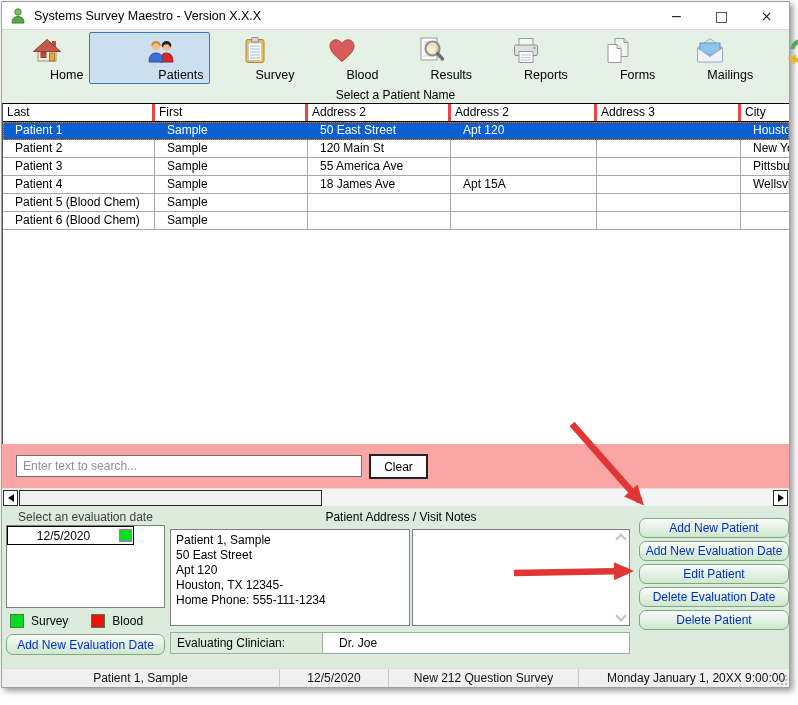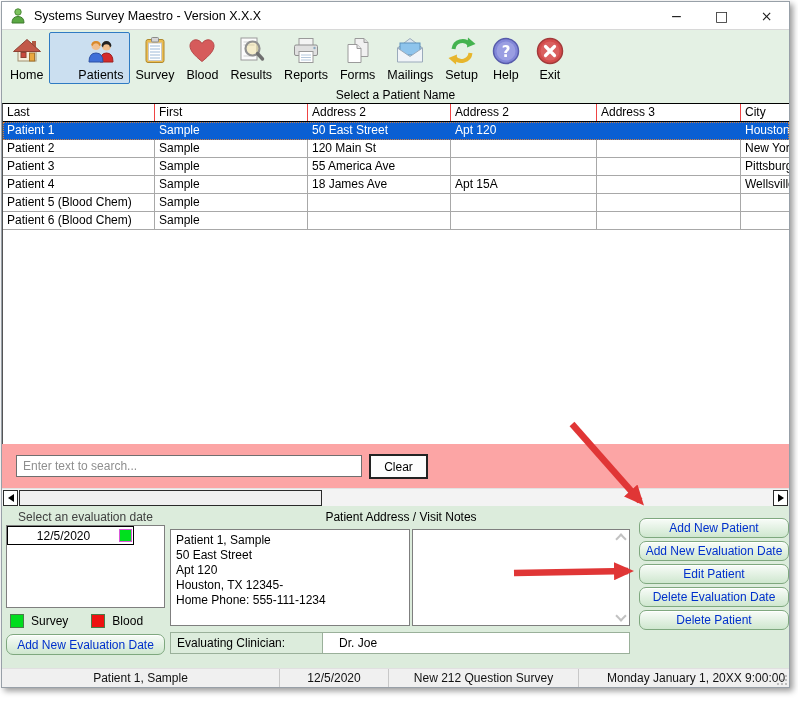--- a/index.html
+++ b/index.html
@@ -22,33 +22,33 @@
         font-size:14px; color:#1a1a1a; font-family:"DejaVu Sans",sans-serif; }
 
   
   .toolbar { position:absolute; left:0; top:27px; width:100%; height:60px;
              background:#e4f1e4; border-top:1px solid #d8d8d8;
              display:flex; align-items:flex-start; padding:2px 0 0 2px; }
   .tb-btn { display:flex; flex-direction:column; align-items:center;
             padding:2px 5px 1px; border:1px solid transparent; border-radius:2px; }
   .tb-btn.active { background:#cbdff0; border-color:#2f7bc3;padding-left:28px; }
   .tb-icon, .tb-icon svg { width:32px; height:32px; display:block; }
-  .tb-label { font-size:12.5px; color:#000; margin-top:1px; white-space:nowrap; }
+  .tb-label { font-size:12.5px; color:#000; margin-top:1px; white-space:nowrap;margin-left:40px; }
 
   
   .table-caption { position:absolute; left:0; top:87px; width:100%; height:14px;
                    background:#e4f1e4; text-align:center; font-size:12px;
                    line-height:13px; color:#000; }
   .grid { position:absolute; left:0; top:101px; width:100%; height:341px;
           background:#fff; border-left:1px solid #555; border-top:1px solid #000; }
   .grid-header { display:flex; height:18px; border-bottom:1px solid #000; background:#fff; }
-  .gh { font-size:12px; line-height:17px; padding-left:4px; border-right:1px solid #ef4444;
+  .gh { font-size:12px; line-height:17px; padding-left:4px; border-right:3px solid #ef4444;
         overflow:hidden; white-space:nowrap; }
   .grid-row { display:flex; height:18px; border-bottom:1px solid #a8a8a8; }
-  .gc { font-size:12px; line-height:17px; padding-left:4px;
+  .gc { font-size:12px; line-height:17px; padding-left:12px;
         border-right:1px solid #a8a8a8; overflow:hidden; white-space:nowrap; }
   .c0{width:152px}.c1{width:153px}.c2{width:143px}.c3{width:146px}.c4{width:144px}
   .c5{flex:1; border-right:none;}
   .grid-row.selected { background:#0a5fd3; color:#fff;
                        outline:1px dotted #d08040; outline-offset:-1px;
                        border-bottom-color:#0a5fd3; }
   .grid-row.selected .gc { border-right-color:#0a5fd3; }
 
   
   .search-band { position:absolute; left:0; top:442px; width:100%; height:44px;

